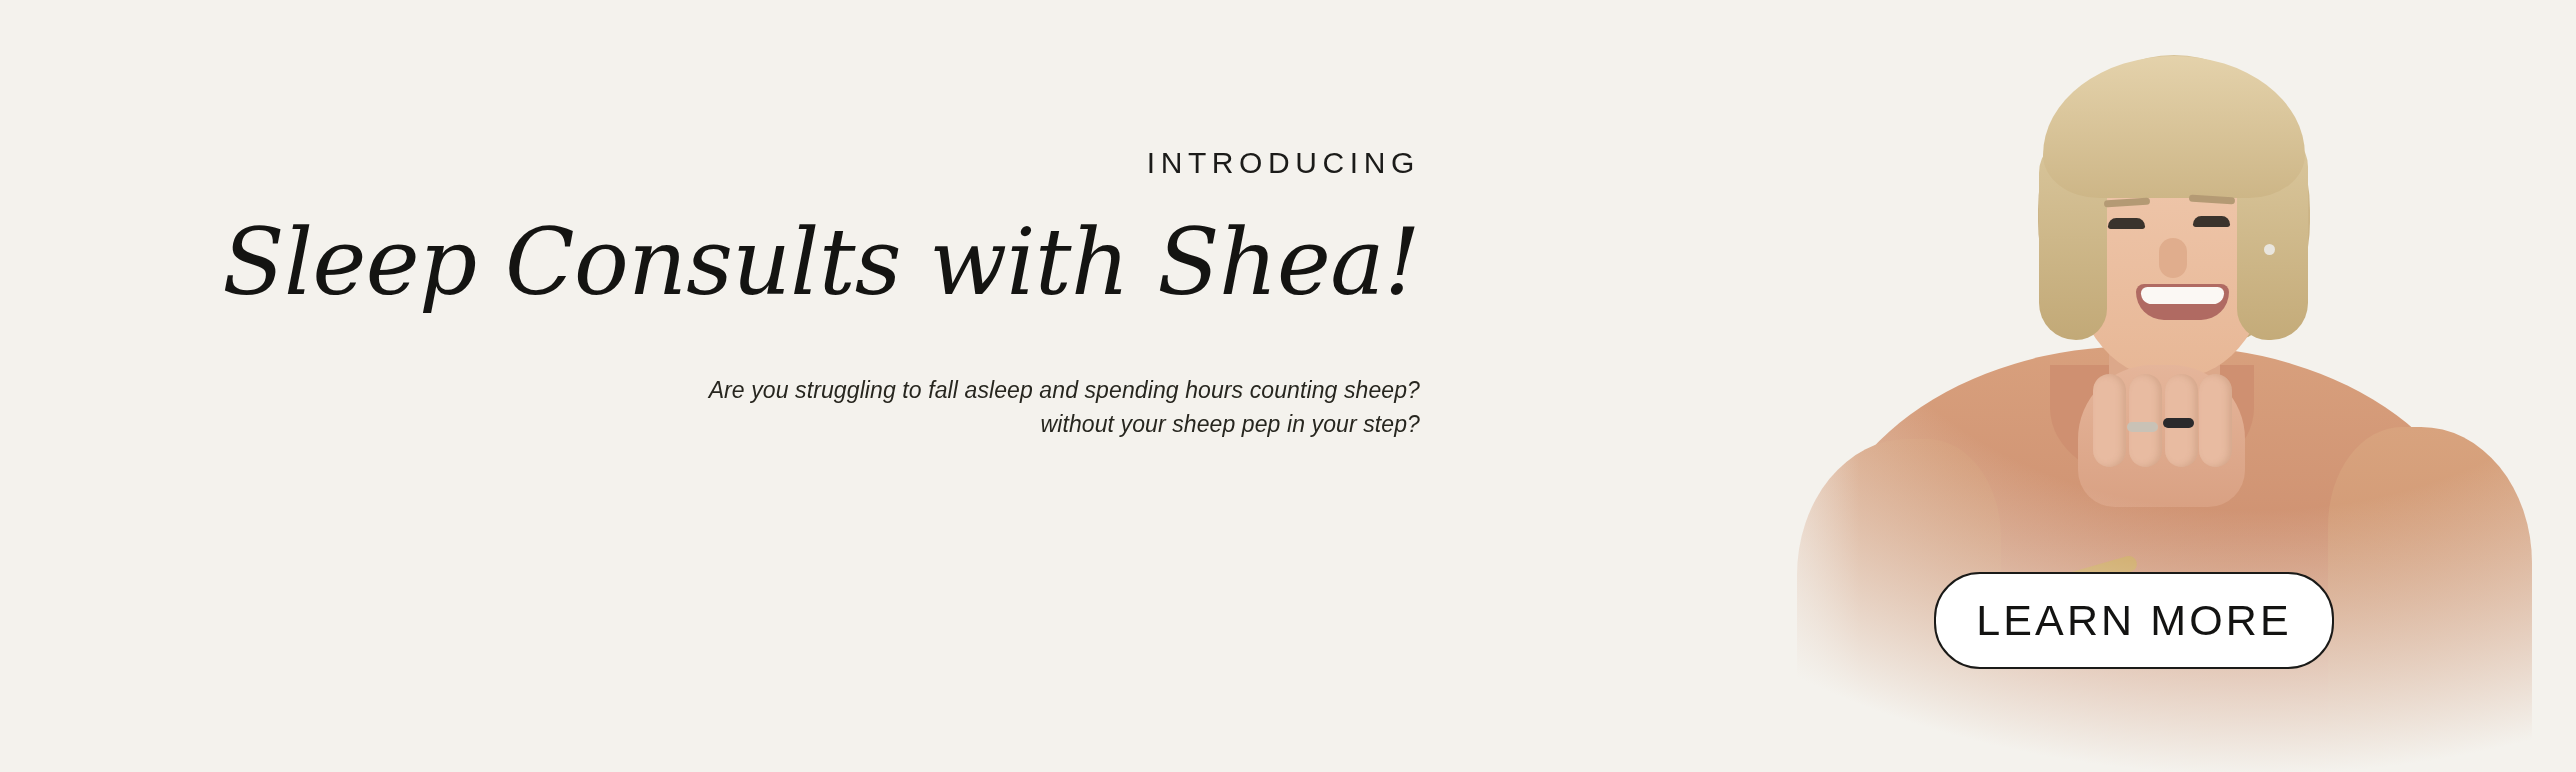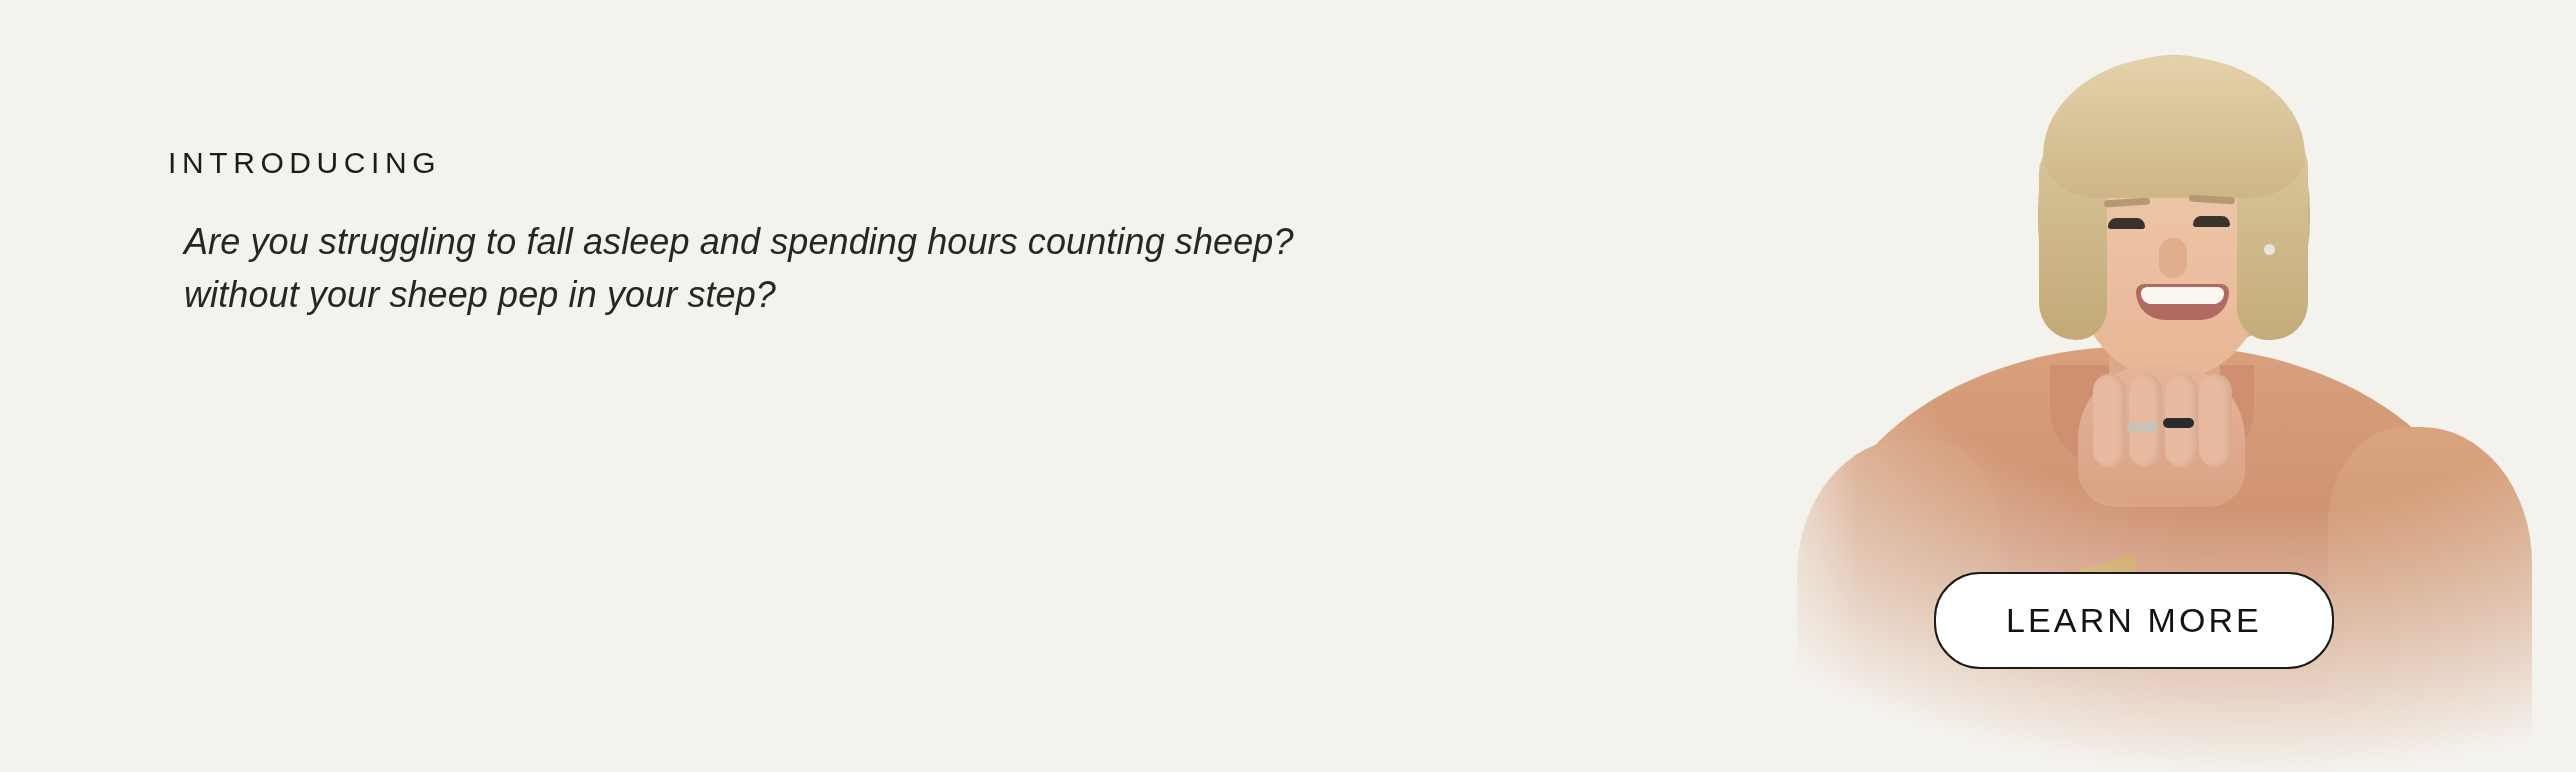--- a/index.html
+++ b/index.html
@@ -18,23 +18,24 @@
     position: relative;
     width: 2576px;
     height: 773px;
     background: #f4f2ed;
     overflow: hidden;
   }
 
   
   .content {
     position: absolute;
-    left: 168px;
+    left: 184px;
     top: 148px;
     width: 1236px;
+    text-align: right;
   }
 
   .eyebrow {
     font-family: "Liberation Sans", sans-serif;
     font-size: 30px;
     letter-spacing: 5.6px;
     color: #1b1b19;
     font-weight: 400;
     line-height: 1;
     margin: 0 0 37px 0;
@@ -48,24 +49,24 @@
     line-height: 1.05;
     color: #141412;
     margin: 0 0 62px 0;
     letter-spacing: -0.6px;
     white-space: nowrap;
   }
 
   .para {
     font-family: "Liberation Sans", sans-serif;
     font-style: italic;
-    font-size: 36px;
+    font-size: 23px;
     line-height: 1.48;
     color: #27261f;
-    margin: 16px;
+    margin: 0;
     letter-spacing: 0.1px;
   }
   .para + .para {
     margin-top: 41px;
   }
   .para .line {
     display: block;
     white-space: nowrap;
   }
 
@@ -306,32 +307,33 @@
     border: 2.5px solid #1a1a18;
     border-radius: 46px;
     display: flex;
     align-items: center;
     justify-content: center;
     cursor: pointer;
     z-index: 20;
   }
   .cta-label {
     font-family: "Liberation Sans", sans-serif;
-    font-size: 34px;
+    font-size: 43px;
     letter-spacing: 3.1px;
     color: #131312;
   }
 </style>
 </head>
 <body>
 
 <div class="banner">
 
   <div class="content">
     <div class="eyebrow">INTRODUCING</div>
+    <div class="headline">Sleep Consults with Shea!</div>
 
     <p class="para">
       <span class="line">Are you struggling to fall asleep and spending hours counting sheep?</span>
       <span class="line">without your sheep pep in your step?</span>
     </p>
 
   </div>
 
   <div class="photo">
     <div class="portrait">

